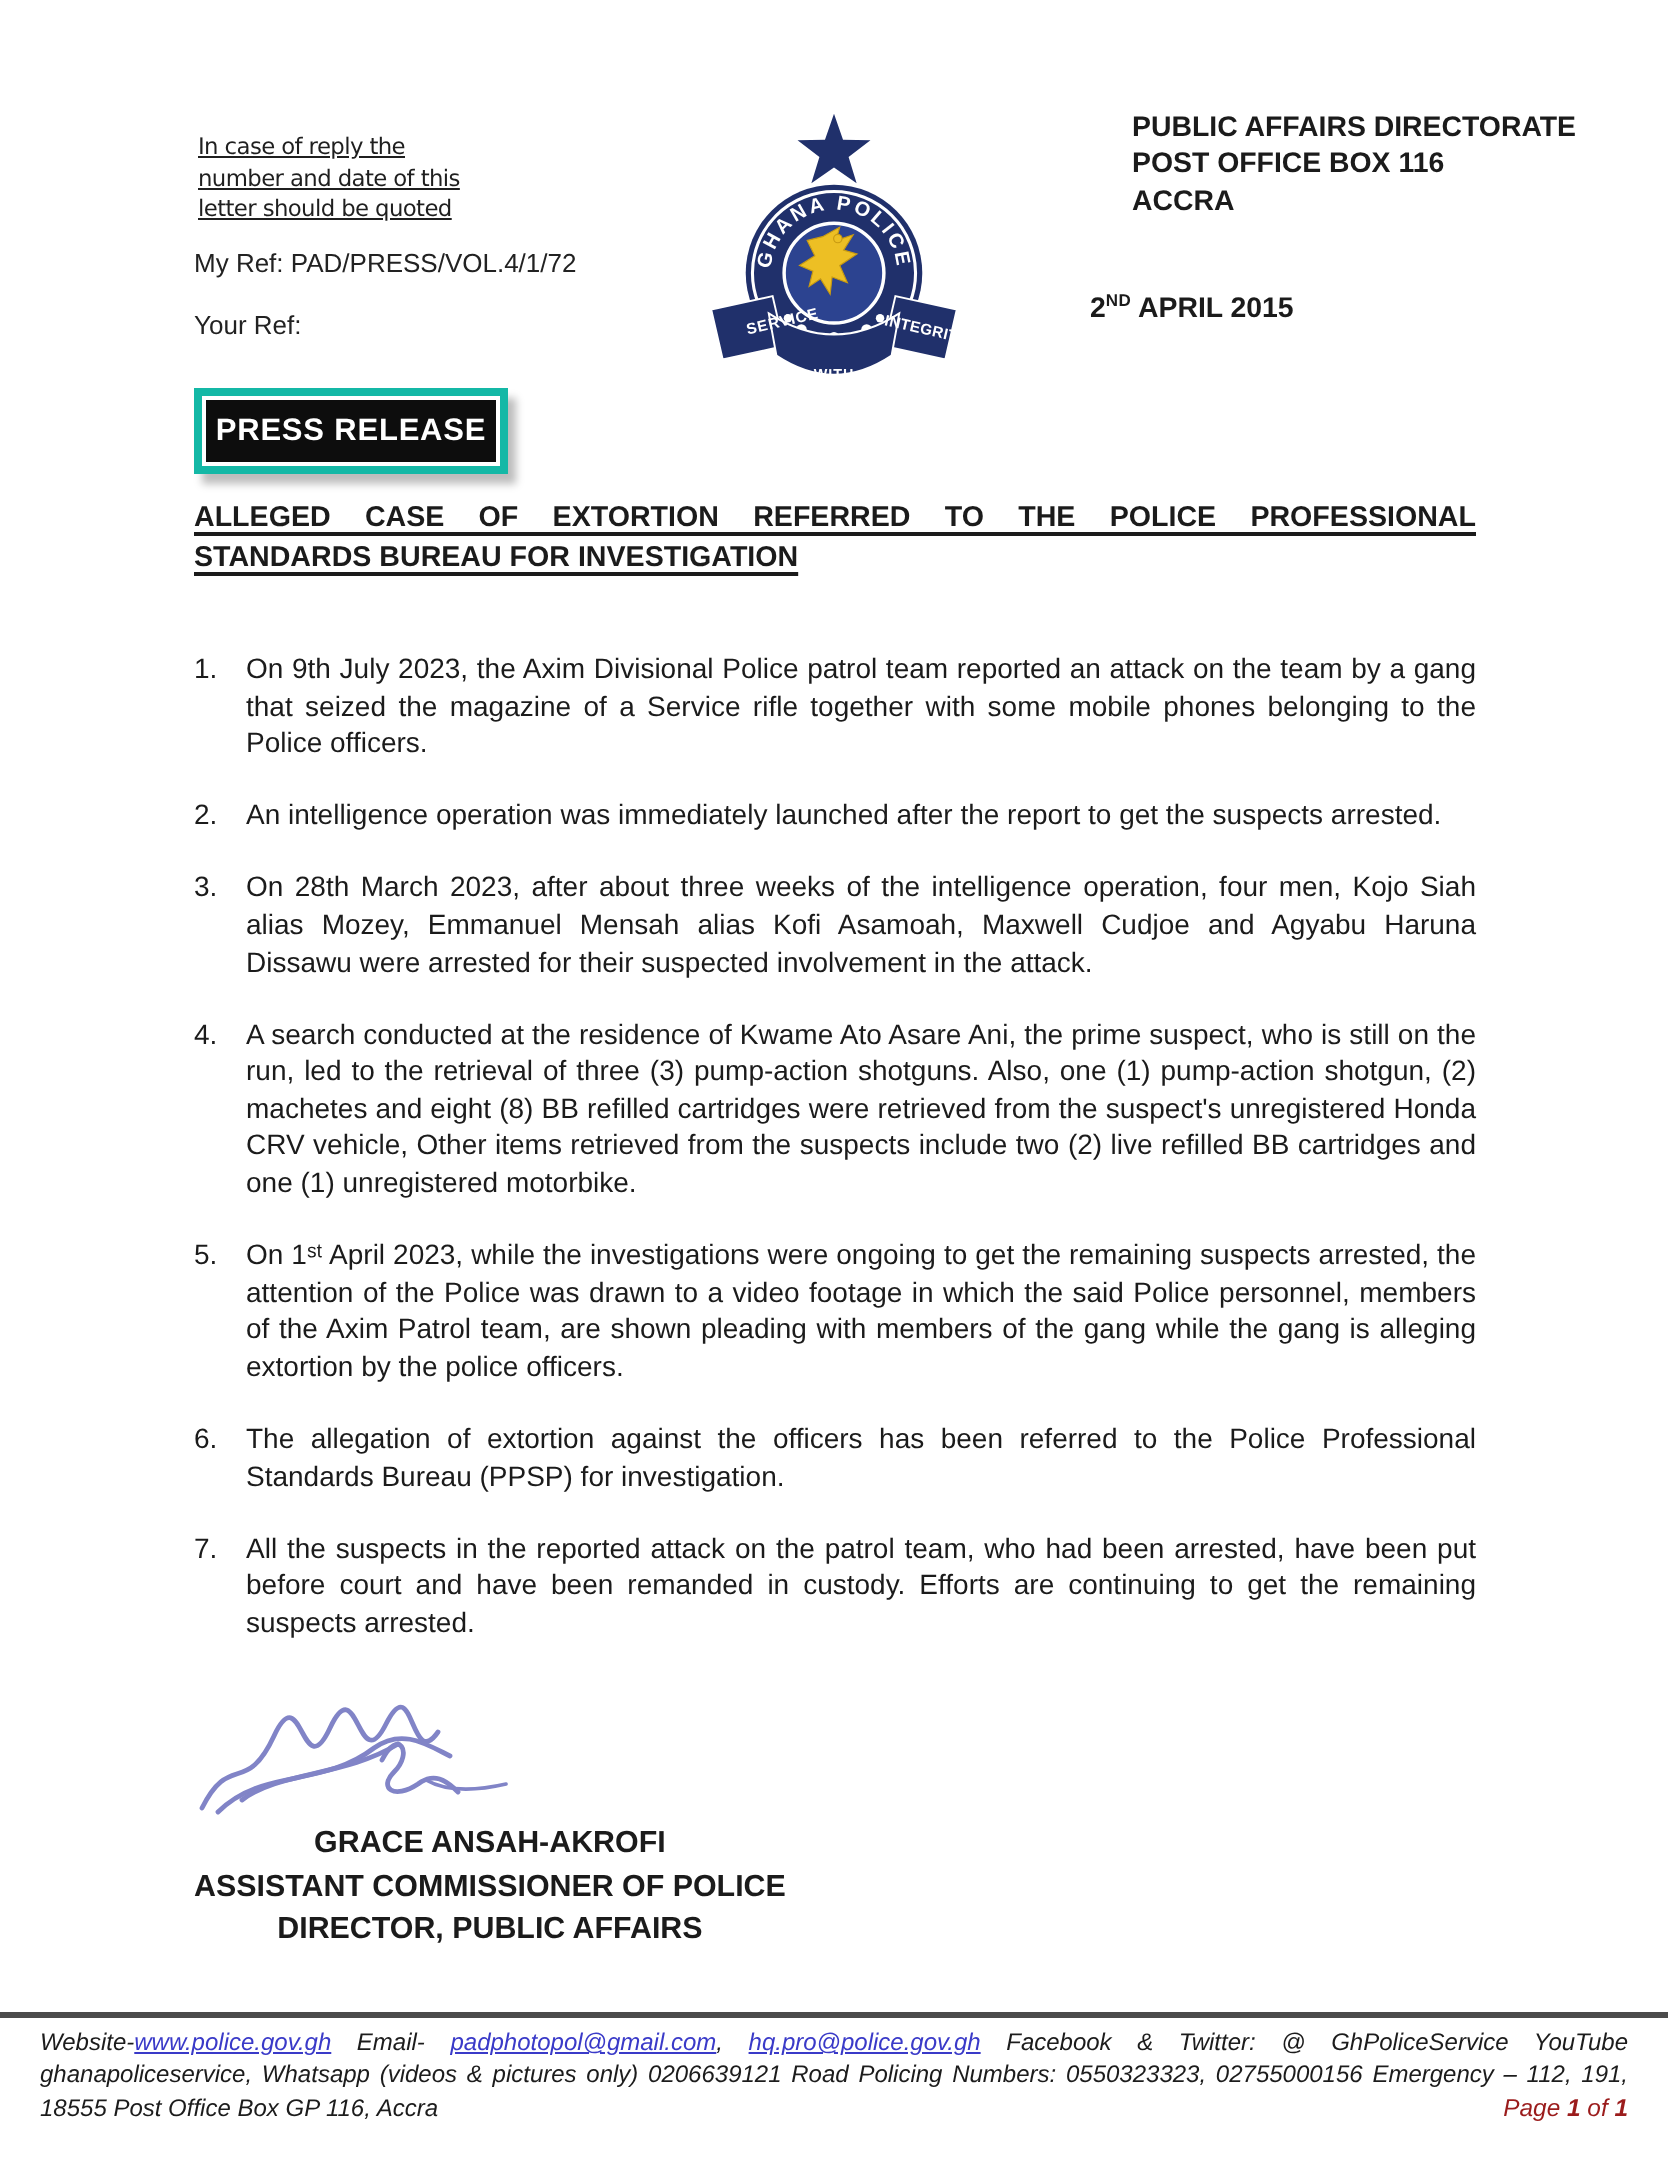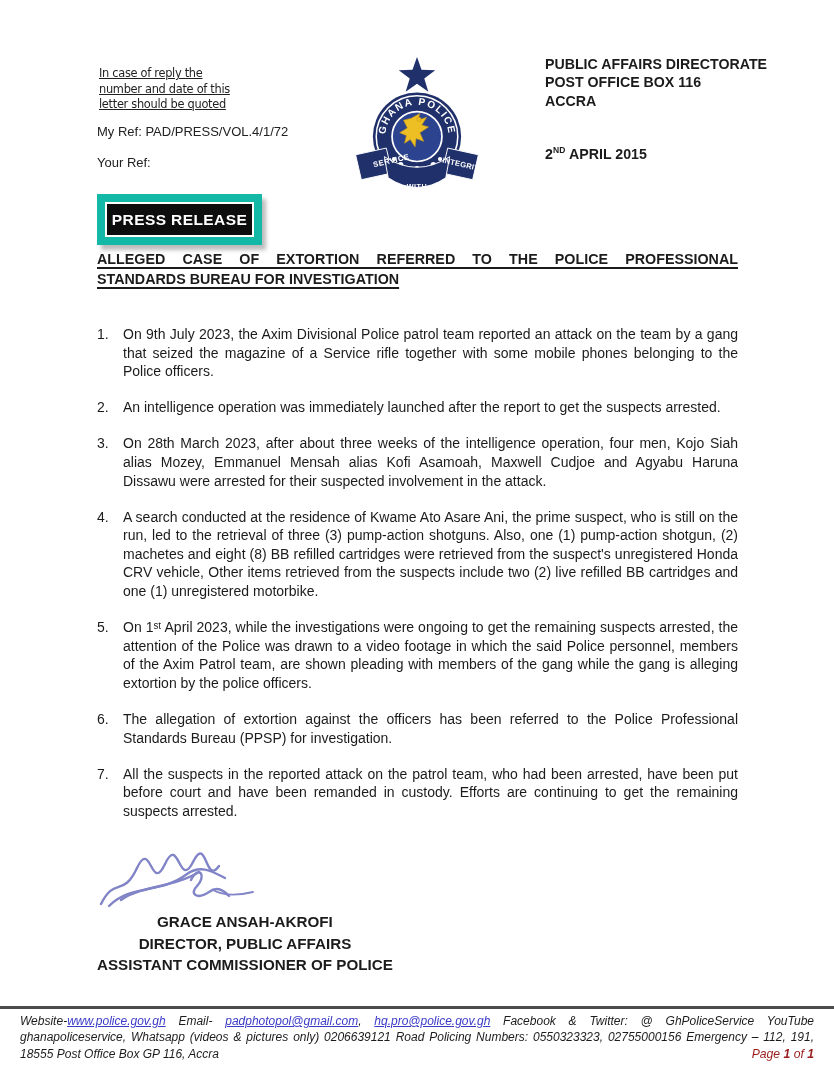--- a/index.html
+++ b/index.html
@@ -11,28 +11,28 @@
   
   .note{position:absolute;left:99px;top:66px;font-size:11.4px;line-height:15.5px;
         font-family:"DejaVu Sans",sans-serif;letter-spacing:-0.3px;color:#1f1f1f;}
   .note span{display:block;text-decoration:underline;}
   .refline{position:absolute;left:97px;font-size:13px;color:#222;}
   .myref{top:124px;}
   .yourref{top:155px;}
   
   .logo{position:absolute;left:349px;top:55px;width:136px;height:142px;}
   
-  .addr{position:absolute;left:545px;top:55px;font-weight:bold;font-size:14.2px;line-height:18.4px;}
+  .addr{position:absolute;left:566px;top:55px;font-weight:bold;font-size:14.2px;line-height:18.4px;}
   .addr span{display:block;}
   .dateline{position:absolute;left:545px;top:145px;font-weight:bold;font-size:14.2px;}
   .dateline sup{font-size:8.5px;vertical-align:super;letter-spacing:0.2px;}
   
   .stamp{
     position:absolute;left:97px;top:194px;width:149px;height:35px;
-    background:#0d0d0d;border:8px solid #14b8a6;box-shadow:4px 5px 4px #bdbdbd, inset 0 0 0 2px #ffffff;
+    background:#0d0d0d;border:4px solid #14b8a6;box-shadow:4px 5px 4px #bdbdbd, inset 0 0 0 2px #ffffff;
     display:flex;align-items:center;justify-content:center;
   }
   .stamp span{color:#fff;font-weight:bold;font-size:15.5px;letter-spacing:0.4px;}
   
   .headline{position:absolute;left:97px;top:250px;width:641px;font-weight:bold;font-size:14.3px;line-height:19.5px;}
   .headline .tl{display:block;text-align:justify;text-align-last:justify;
     text-decoration:underline;text-decoration-thickness:1.5px;text-underline-offset:3px;}
   .headline .tl.last{text-align-last:left;}
   
   .bodylist{position:absolute;left:97px;top:325px;width:641px;margin:0;padding:0;list-style:none;
@@ -158,22 +158,22 @@
         <path d="M6 58 C 20 30, 28 52, 42 22 S 56 48, 70 18 S 84 44, 98 16 S 110 40, 124 20"></path>
         <path d="M14 60 C 36 38, 66 48, 92 28 C 106 18, 118 26, 130 32"></path>
         <path d="M26 54 C 44 40, 78 42, 104 26"></path>
         <path d="M96 34 c 8 -16, 16 -4, 6 6 c -8 8, 0 14, 12 6 c 8 -6, 14 -2, 20 4"></path>
         <path d="M118 44 q 14 8, 40 2" stroke-width="1.8"></path>
       </g>
     </svg>
   </div>
   <div class="signatory">
     <span>GRACE ANSAH-AKROFI</span>
+    <span>ASSISTANT COMMISSIONER OF POLICE</span>
     <span>DIRECTOR, PUBLIC AFFAIRS</span>
-    <span>ASSISTANT COMMISSIONER OF POLICE</span>
   </div>
 
   <div class="footer-rule"></div>
   <div class="footer">
     <span><span>Website-</span><span class="flink">www.police.gov.gh</span><span>  Email-  </span><span class="flink">padphotopol@gmail.com</span><span>,  </span><span class="flink">hq.pro@police.gov.gh</span><span>  Facebook &amp; Twitter: @ GhPoliceService YouTube ghanapoliceservice, Whatsapp (videos &amp; pictures only) 0206639121 Road Policing Numbers: 0550323323, 02755000156 Emergency – 112, 191, 18555 Post Office Box GP 116, Accra</span></span>
     <span class="pagelabel"><span>Page </span><b>1</b><span> of </span><b>1</b></span>
   </div>
 
 </div>
 

